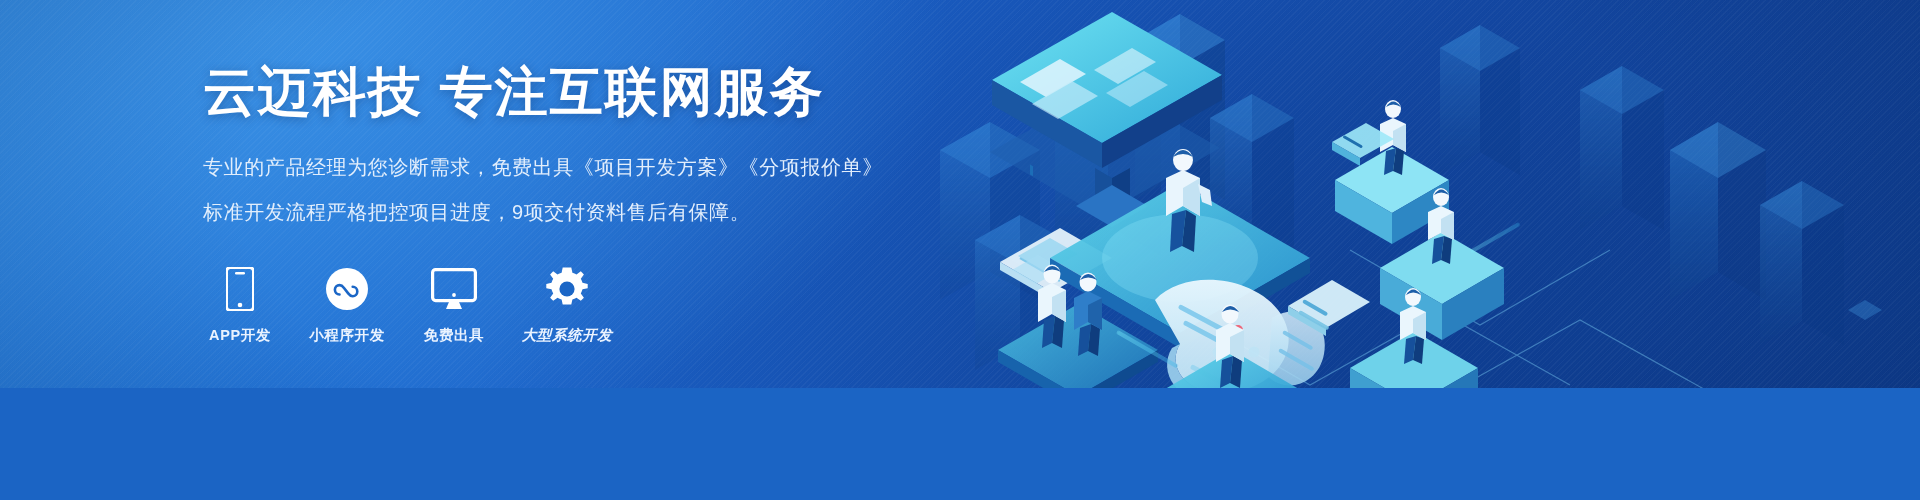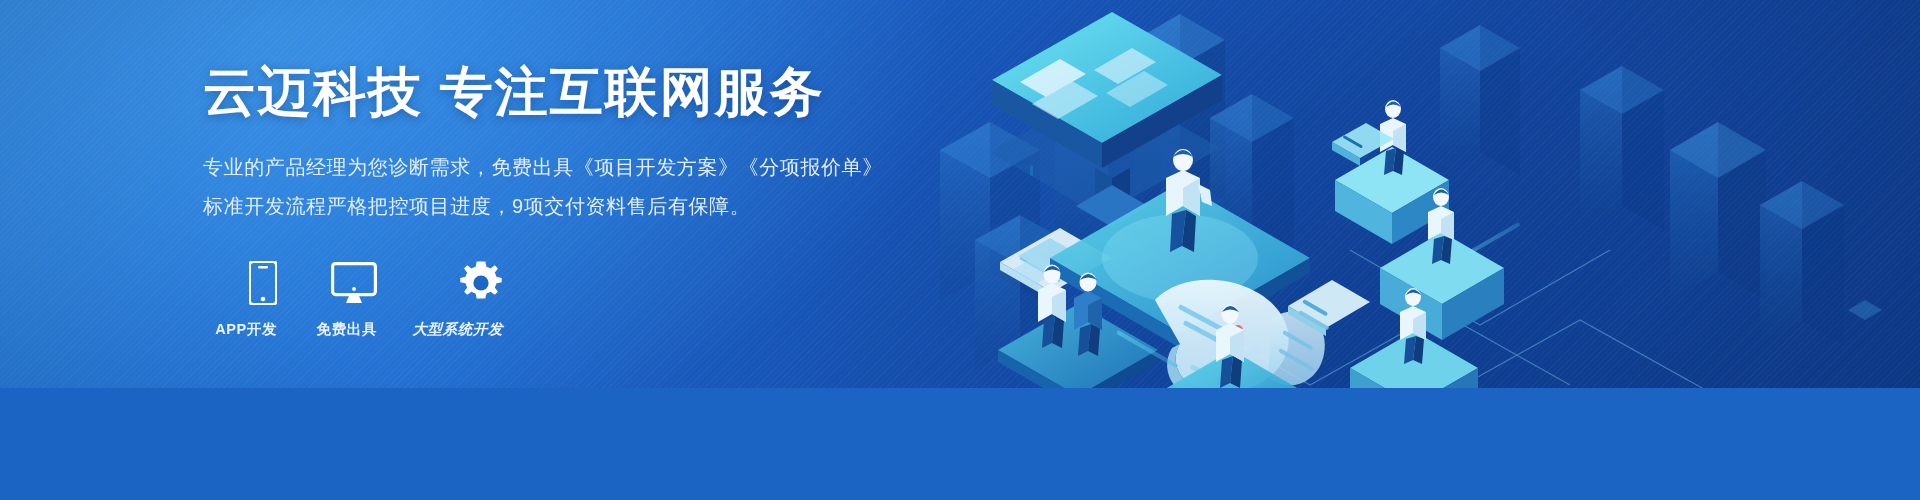--- a/index.html
+++ b/index.html
@@ -33,25 +33,25 @@
   .content{position:absolute;left:203px;top:62px;width:760px;z-index:6;}
   .headline{
     color:#ffffff;font-weight:bold;font-size:53px;line-height:1.12;
     letter-spacing:2px;white-space:nowrap;margin:0 0 30px 0;
     text-shadow:0 2px 10px rgba(6,34,86,0.35);
   }
   .sub{
     color:#e2eefc;font-size:20px;line-height:1.62;letter-spacing:0.6px;
     white-space:nowrap;font-weight:normal;
   }
-  .sub.l2{margin-top:6px;}
+  .sub.l2{margin-top:12px;}
 
   .features{display:flex;align-items:flex-start;margin-top:38px;}
   .feature{
-    display:flex;flex-direction:column;align-items:flex-end;
+    display:flex;flex-direction:column;align-items:center;
     margin-right:26px;
   }
   .feature:last-child{margin-right:0;font-style:italic;}
   .ficon{height:46px;display:flex;align-items:center;justify-content:center;margin-bottom:14px;}
   .ficon svg{display:block;fill:#ffffff;}
   .flabel{
     color:#eaf3ff;font-size:14.5px;font-weight:bold;letter-spacing:0.6px;white-space:nowrap;
   }
 
   
@@ -351,20 +351,29 @@
         <span class="ficon">
           <svg width="28" height="44" viewBox="0 0 28 44">
             <rect x="0.5" y="0.5" width="27" height="43" rx="4" ry="4" fill="none" stroke="#ffffff" stroke-width="3"></rect>
             <rect x="9" y="5" width="10" height="2.6" rx="1.3" fill="#ffffff"></rect>
             <circle cx="14" cy="38" r="2.3" fill="#ffffff"></circle>
           </svg>
         </span>
         <span class="flabel">APP开发</span>
       </div>
 
+      <div class="feature" style="width:88px;">
+        <span class="ficon">
+          <svg width="44" height="44" viewBox="0 0 44 44">
+            <circle cx="22" cy="22" r="21" fill="#ffffff"></circle>
+            <path d="M14.5 27.5c-2.6 0-4.6-2.1-4.6-4.7s2-4.7 4.6-4.7c2.1 0 3.4 1.3 4.5 2.8l4.2 5.5c1.1 1.5 2.4 2.8 4.5 2.8 2.6 0 4.6-2.1 4.6-4.7s-2-4.7-4.6-4.7" fill="none" stroke="#1b66c6" stroke-width="2.6" stroke-linecap="round"></path>
+          </svg>
+        </span>
+        <span class="flabel">小程序开发</span>
+      </div>
 
 
       <div class="feature" style="width:74px;">
         <span class="ficon">
           <svg width="46" height="42" viewBox="0 0 46 42">
             <rect x="1.6" y="1.6" width="42.8" height="31" rx="3" ry="3" fill="none" stroke="#ffffff" stroke-width="3.2"></rect>
             <circle cx="23" cy="27" r="1.9" fill="#ffffff"></circle>
             <path d="M18 34 L28 34 L31 41 L15 41 Z" fill="#ffffff"></path>
           </svg>
         </span>

